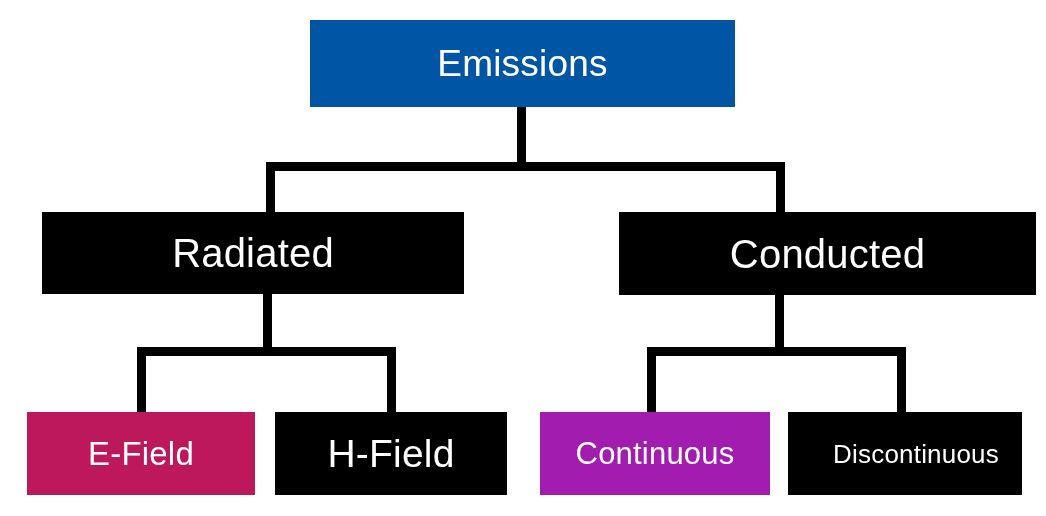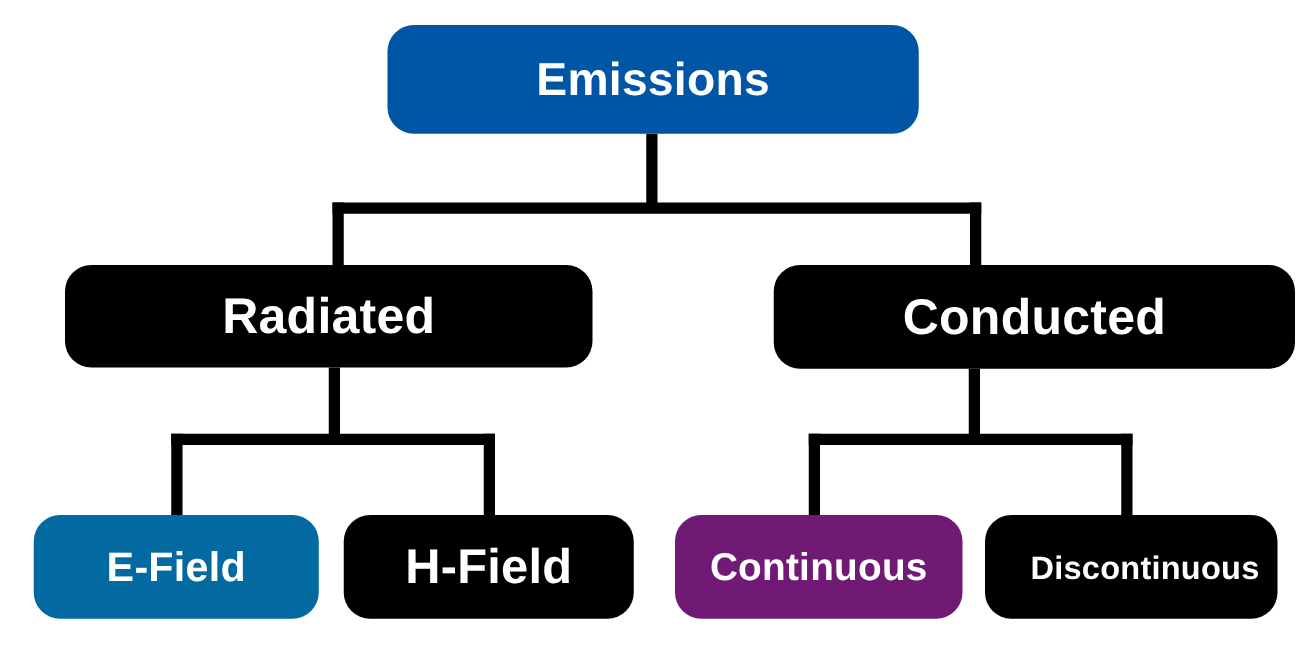--- a/index.html
+++ b/index.html
@@ -18,27 +18,26 @@
     background: #ffffff;
     overflow: hidden;
   }
   .node {
     position: absolute;
     display: flex;
     align-items: center;
     justify-content: center;
     box-sizing: border-box;
     color: #ffffff;
-    font-weight: bold;
+    font-weight: normal;
     line-height: 1;
     letter-spacing: 0.2px;
     text-align: center;
     white-space: nowrap;
     z-index: 3;
-    border-radius: 21px;
   }
   .node-root {
     background: #0055A4;
   }
   .node-branch,
   .node-leaf {
     background: #000000;
   }
   
   .conn {
@@ -64,21 +63,21 @@
   #conn-level1-bus {
     left: 266px; top: 162px;
     width: 519px;
   }
   
   #conn-drop-radiated  { left: 266px; top: 162px; height: 51px; }
   #conn-drop-conducted { left: 776px; top: 162px; height: 51px; }
 
   
   #node-radiated {
-    left: 52px;  top: 212px;
+    left: 42px;  top: 212px;
     width: 422px; height: 82px;
     font-size: 40px;
   }
   #node-conducted {
     left: 571px; top: 212px;
     width: 417px; height: 83px;
     font-size: 40px;
     margin-left: 48px;
   }
 
@@ -137,18 +136,18 @@
   <div class="conn conn-v" id="conn-conducted-stem" style="background: rgb(0, 0, 0);"></div>
   <div class="conn conn-h" id="conn-level2-bus-right" style="background: rgb(0, 0, 0);"></div>
   <div class="conn conn-v" id="conn-drop-continuous" style="background: rgb(0, 0, 0);"></div>
   <div class="conn conn-v" id="conn-drop-discontinuous" style="background: rgb(0, 0, 0);"></div>
 
   <div class="node node-root" id="node-emissions" style="background: rgb(0, 85, 164); color: rgb(255, 255, 255);">Emissions</div>
 
   <div class="node node-branch" id="node-radiated" style="background: rgb(0, 0, 0); color: rgb(255, 255, 255);">Radiated</div>
   <div class="node node-branch" id="node-conducted" style="background: rgb(0, 0, 0); color: rgb(255, 255, 255);">Conducted</div>
 
-  <div class="node node-leaf" id="node-efield" style="background: #0369a1; color: rgb(255, 255, 255);">E-Field</div>
+  <div class="node node-leaf" id="node-efield" style="background: #be185d; color: rgb(255, 255, 255);">E-Field</div>
   <div class="node node-leaf" id="node-hfield" style="background: rgb(0, 0, 0); color: rgb(255, 255, 255);">H-Field</div>
-  <div class="node node-leaf" id="node-continuous" style="background: #701a75; color: rgb(255, 255, 255);">Continuous</div>
+  <div class="node node-leaf" id="node-continuous" style="background: #a21caf; color: rgb(255, 255, 255);">Continuous</div>
   <div class="node node-leaf" id="node-discontinuous" style="background: rgb(0, 0, 0); color: rgb(255, 255, 255);">Discontinuous</div>
 
 </div>
 
 </body></html>

